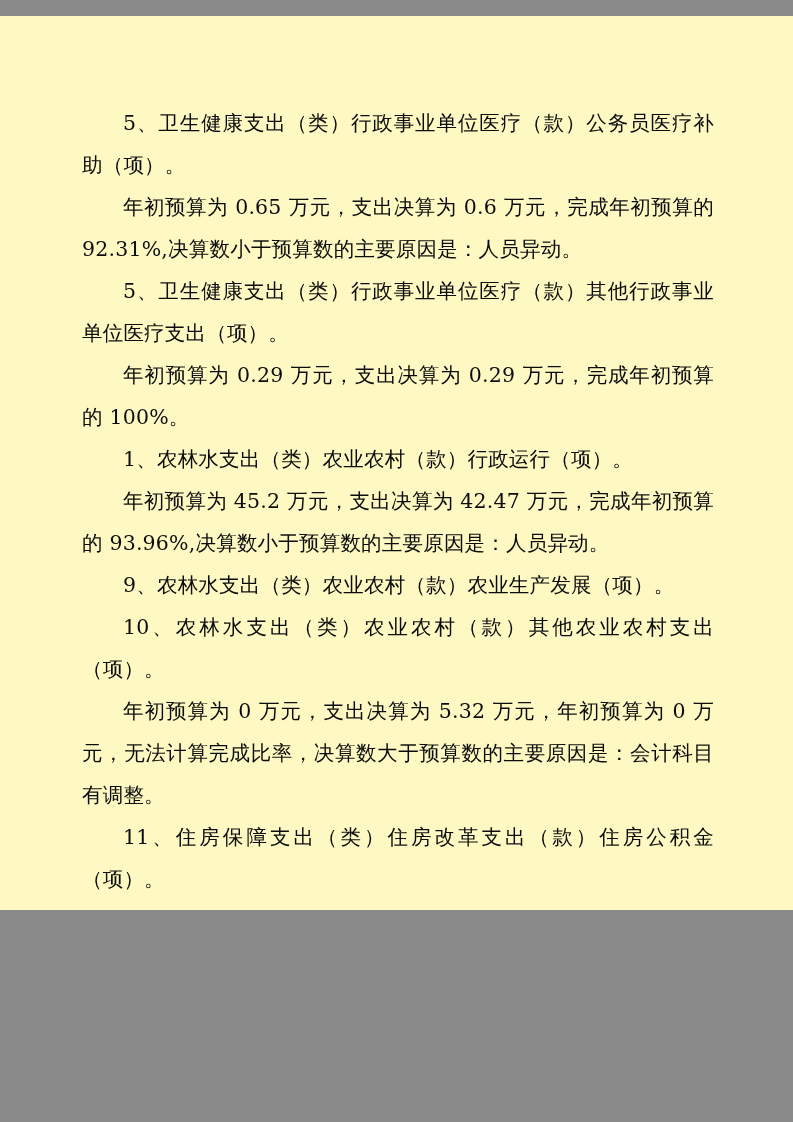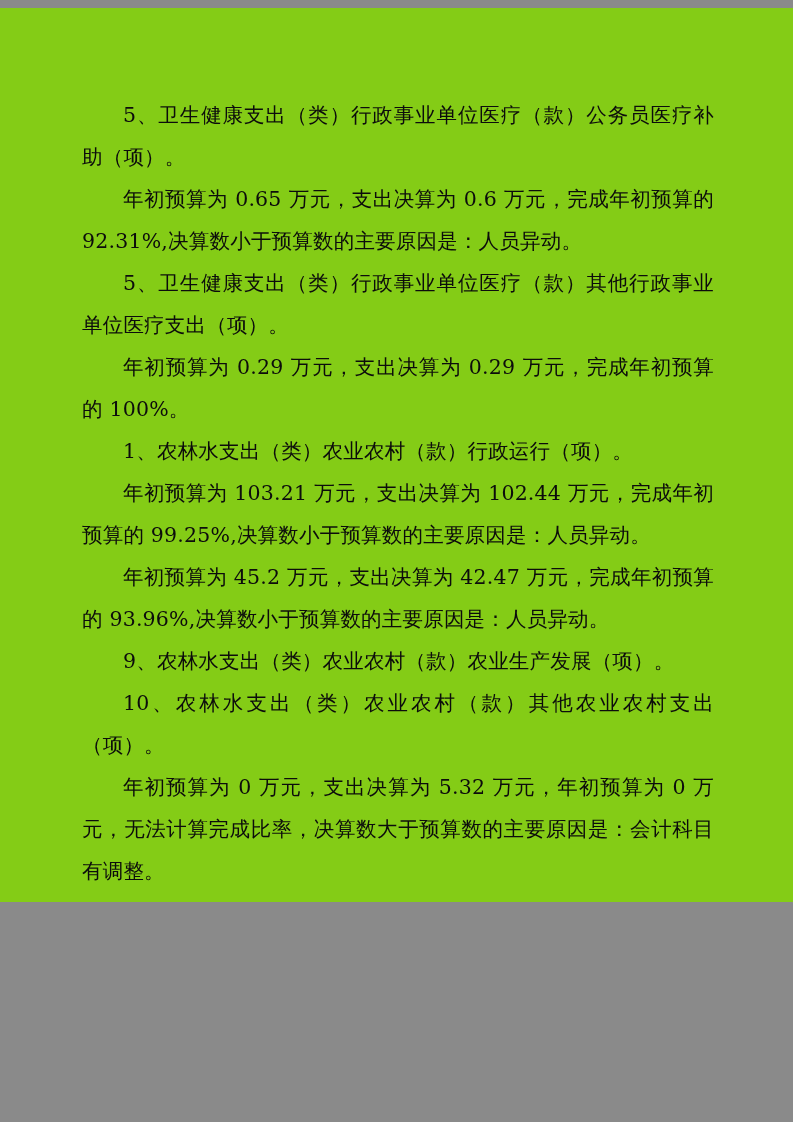--- a/index.html
+++ b/index.html
@@ -7,22 +7,22 @@
     padding: 0;
     background: #8a8a8a;
   }
   body {
     font-family: "DejaVu Serif", "Liberation Serif", serif;
   }
   .page {
     position: relative;
     width: 793px;
     height: 894px;
-    background: #84cc16;
-    margin: 8px auto;
+    background: #fef9c3;
+    margin: 16px auto;
     overflow: hidden;
     box-sizing: border-box;
   }
   .content {
     position: absolute;
     left: 82px;
     top: 86px;
     width: 632px;
   }
   .para {
@@ -51,21 +51,20 @@
 </head>
 <body>
 
 <div class="page">
   <div class="content">
     <p class="para">5、卫生健康支出（类）行政事业单位医疗（款）公务员医疗补助（项）。</p>
     <p class="para">年初预算为 0.65 万元，支出决算为 0.6 万元，完成年初预算的 92.31%,决算数小于预算数的主要原因是：人员异动。</p>
     <p class="para">5、卫生健康支出（类）行政事业单位医疗（款）其他行政事业单位医疗支出（项）。</p>
     <p class="para">年初预算为 0.29 万元，支出决算为 0.29 万元，完成年初预算的 100%。</p>
     <p class="para">1、农林水支出（类）农业农村（款）行政运行（项）。</p>
-    <p class="para">年初预算为 103.21 万元，支出决算为 102.44 万元，完成年初预算的 99.25%,决算数小于预算数的主要原因是：人员异动。</p>
     <p class="para">年初预算为 45.2 万元，支出决算为 42.47 万元，完成年初预算的 93.96%,决算数小于预算数的主要原因是：人员异动。</p>
     <p class="para">9、农林水支出（类）农业农村（款）农业生产发展（项）。</p>
     <p class="para">10、农林水支出（类）农业农村（款）其他农业农村支出（项）。</p>
     <p class="para">年初预算为 0 万元，支出决算为 5.32 万元，年初预算为 0 万元，无法计算完成比率，决算数大于预算数的主要原因是：会计科目有调整。</p>
     <p class="para">11、住房保障支出（类）住房改革支出（款）住房公积金（项）。</p>
   </div>
   <div class="footer">- 11 -</div>
 </div>
 
 </body></html>

